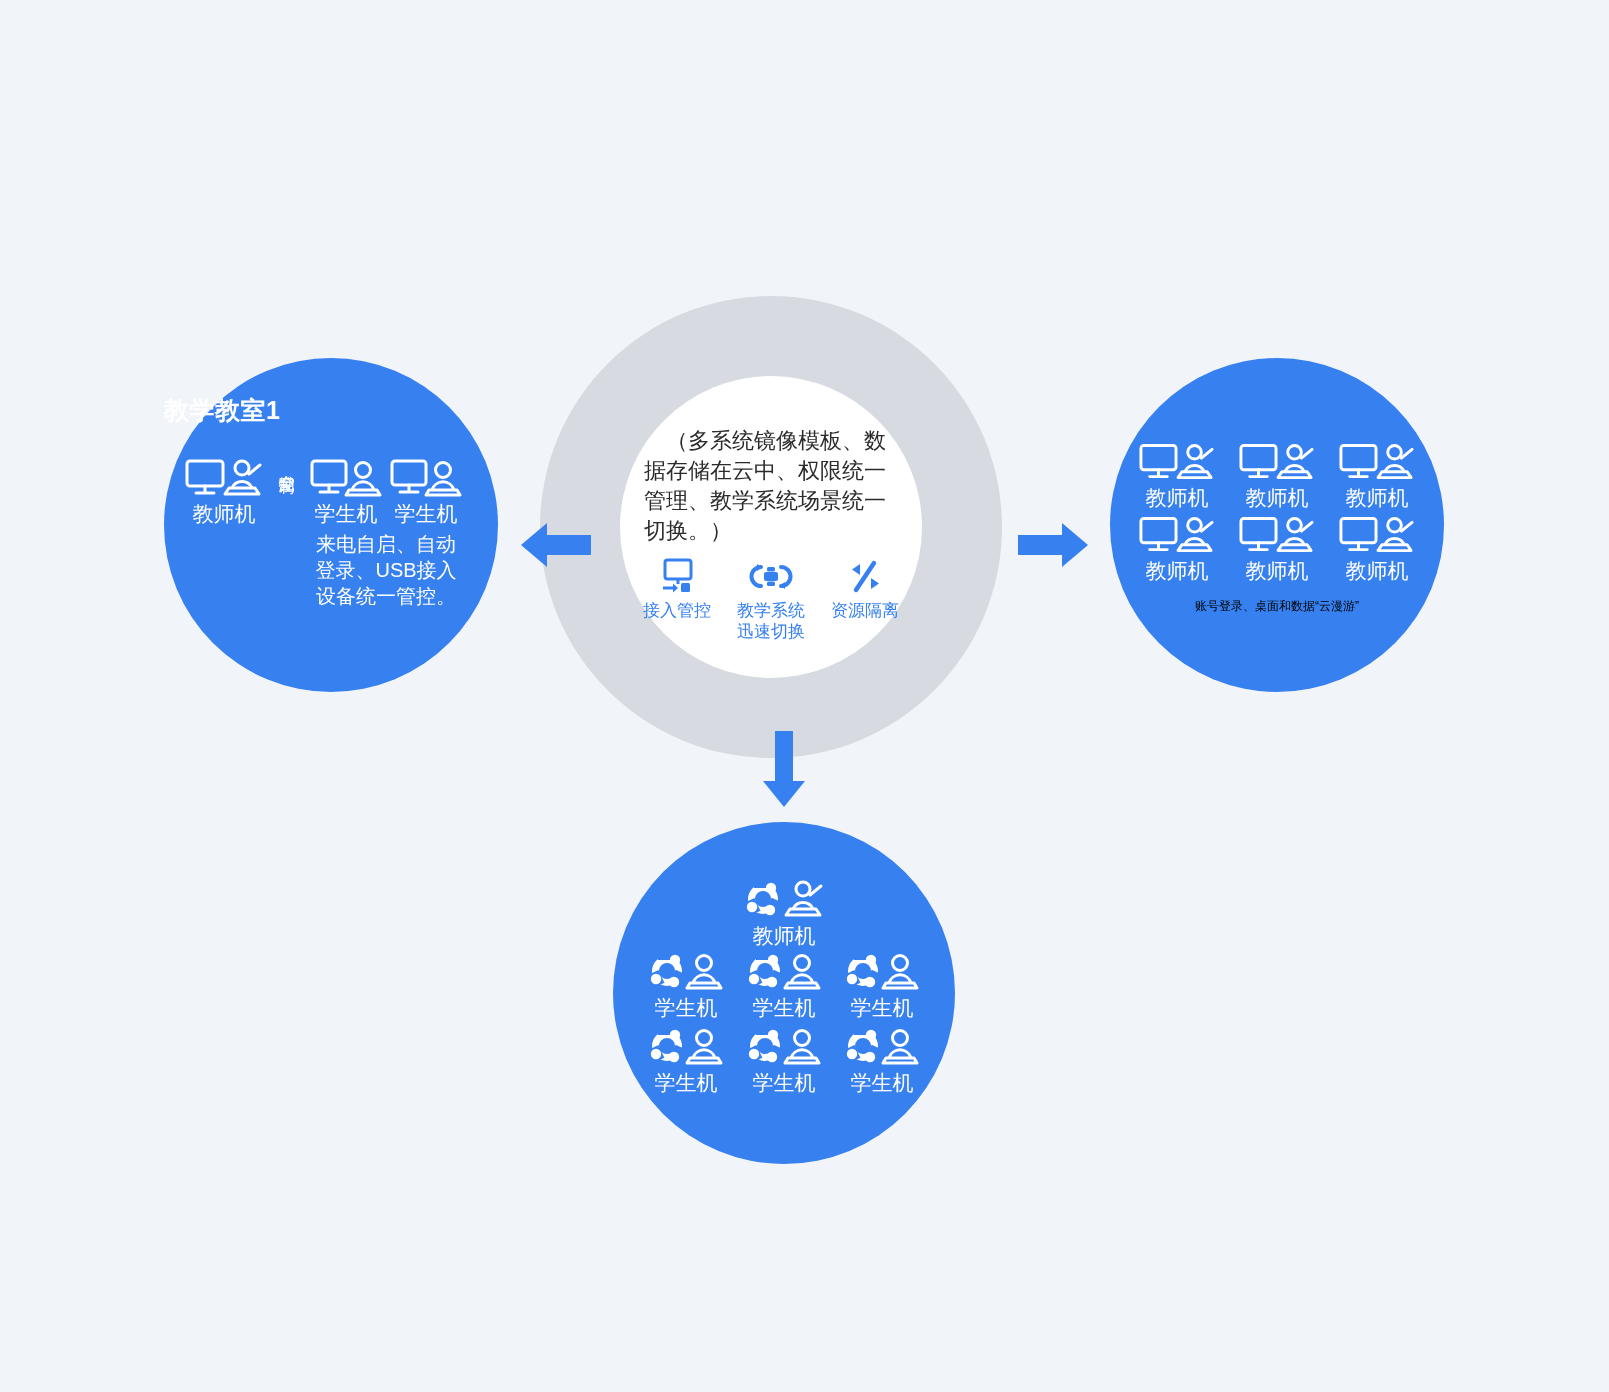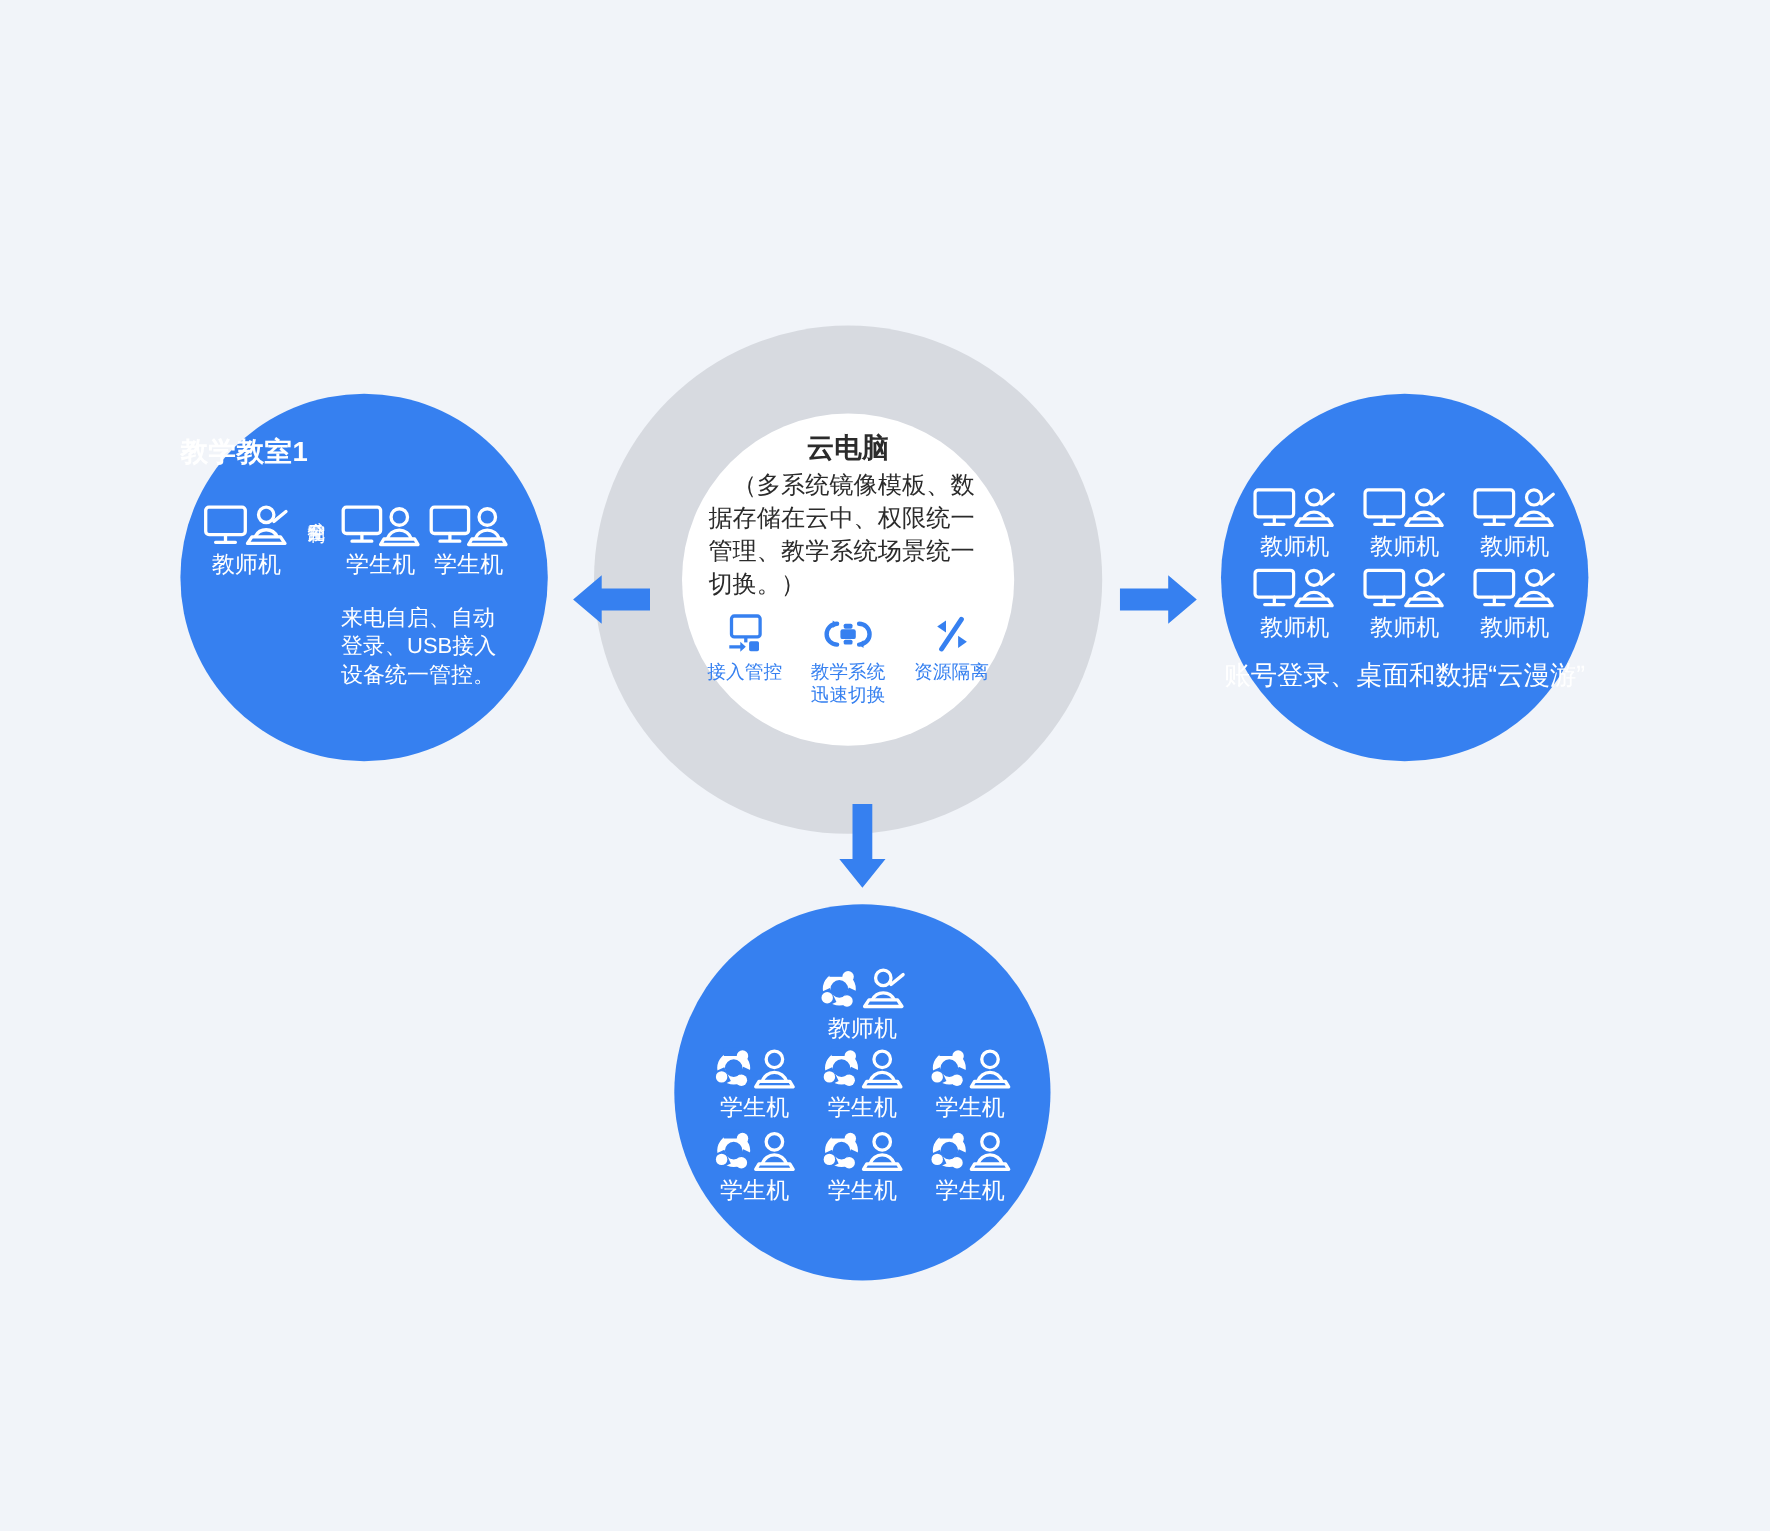--- a/index.html
+++ b/index.html
@@ -180,25 +180,26 @@
   }
   #c1-right {
     flex: 1 1 auto;
     margin-left: 6px;
   }
   #c1-students {
     display: flex;
     gap: 8px;
   }
   #c1-note {
-    margin-top: 22px;
+    margin-top: 4px;
     font-size: 20px;
     line-height: 26px;
     color: #ffffff;
     width: 152px;
+    text-align: center;
   }
 
   
   #office {
     left: 1110px;
     top: 358px;
     width: 334px;
     height: 334px;
   }
   #office .circle-title { top: 36px; }
@@ -217,22 +218,22 @@
     width: 96px;
     display: flex;
     flex-direction: column;
     align-items: center;
   }
   #office-note {
     position: absolute;
     top: 240px;
     left: 0; right: 0;
     text-align: center;
-    font-size: 24px;
-    color: #ffffff;
+    font-size: 12px;
+    color: #000000;
   }
 
   
   #classroom2 {
     left: 613px;
     top: 822px;
     width: 342px;
     height: 342px;
   }
   #classroom2 .circle-title { top: 22px; }
@@ -269,21 +270,20 @@
 </style>
 </head>
 <body>
 
 <div id="stage">
 
   <div id="hub-ring"></div>
 
   <div id="hub-core">
     <div id="hub-core-inner">
-      <div id="hub-title">云电脑</div>
       <div id="hub-desc">（多系统镜像模板、数据存储在云中、权限统一管理、教学系统场景统一切换。）</div>
 
       <div id="hub-features">
 
         <div class="feature">
           <div class="feature-ico">
             <svg width="40" height="38" viewBox="0 0 40 38">
               <rect x="8" y="2" width="26" height="19" rx="2.5" fill="none" stroke="#3680f0" stroke-width="3"></rect>
               <rect x="19.5" y="21" width="3" height="5" fill="#3680f0"></rect>
               <rect x="24" y="25" width="9" height="9" rx="1.5" fill="#3680f0"></rect>

